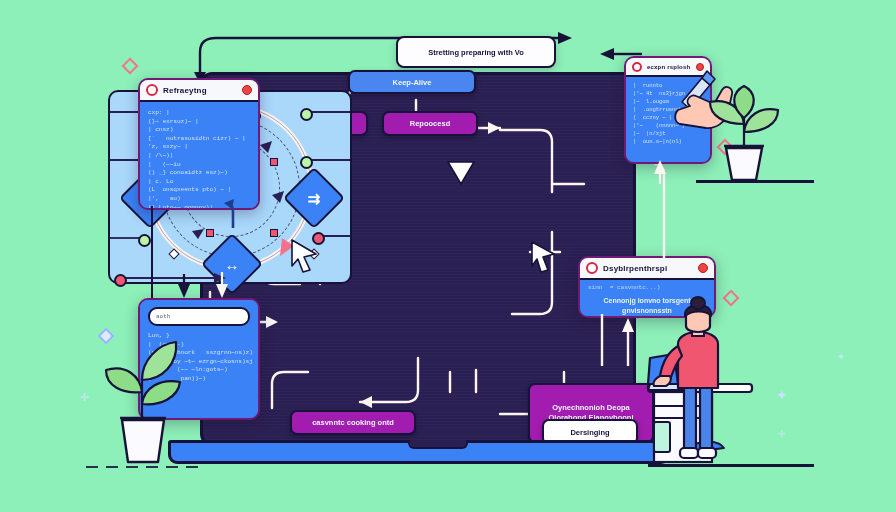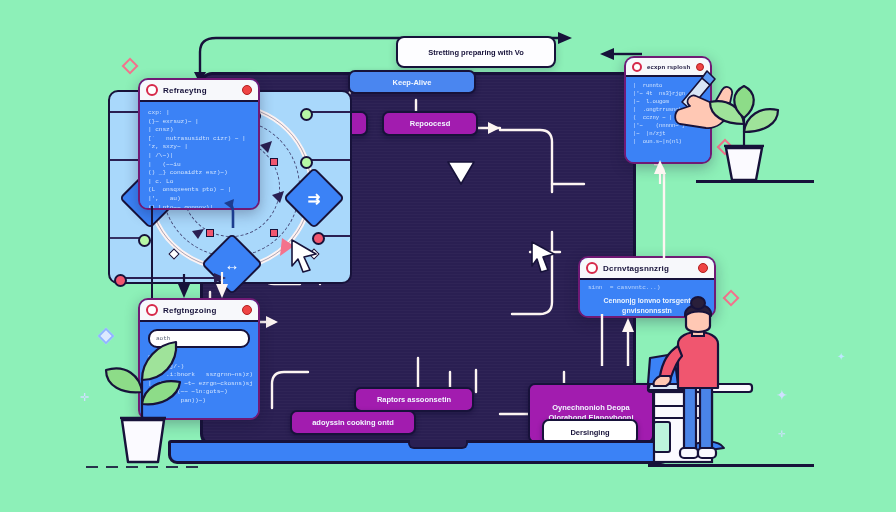--- a/index.html
+++ b/index.html
@@ -191,26 +191,23 @@
   </div>
 
   <div class="pill" style="left:382px;top:111px;width:80px;height:21px;">
     <span>Repoocesd</span>
   </div>
 
   <div class="pill" style="left:200px;top:219px;width:72px;height:21px;">
     <span>Danoing</span>
   </div>
 
-  <div class="pill" style="left:354px;top:387px;width:104px;height:21px;">
-    <span>Raptors assoonsetin</span>
-  </div>
 
   <div class="pill" style="left:290px;top:410px;width:110px;height:21px;">
-    <span>adoyssin cooking ontd</span>
+    <span>casvnntc cooking ontd</span>
   </div>
 
   <div class="pill" style="left:528px;top:383px;width:110px;height:56px;line-height:10px;white-space:normal;">
     <span style="display:block;padding:0 2px;">Oynechnonioh Deopa Olorabond Elanoybooni</span>
   </div>
 
   <div class="pill light" style="left:542px;top:419px;width:80px;height:22px;align-items:center;">
     <span>Dersinging</span>
   </div>
 
@@ -321,25 +318,20 @@
   <svg class="abs" style="left:146px;top:206px;" width="20" height="180">
     <path d="M6,0 L6,162" fill="none" stroke="#17123a" stroke-width="2"></path>
     <polygon points="6,172 0,158 12,158" fill="#17123a"></polygon>
   </svg>
   <svg class="abs" style="left:224px;top:200px;" width="18" height="30">
     <path d="M9,28 L9,12 Q9,4 4,4" fill="none" stroke="#1d3d8f" stroke-width="2.6"></path>
     <polygon points="0,3 10,-1 8,9" fill="#1d3d8f"></polygon>
   </svg>
 
   <div class="win" style="left:138px;top:298px;width:118px;height:118px;">
-    <div class="win-bar">
-      <span class="dot hollow"></span>
-      <span class="win-title">Refgtngzoing</span>
-      <span class="dot red"></span>
-    </div>
     <div class="win-body" style="height:calc(100% - 20px);">
       <div class="search-pill">
         <span>aoth</span>
       </div>
       <div class="code-txt">Lun, }
 |  (cnj/·)
 (nn  .i:bnork   sszgrnn~ns)z)
 |  (itkoy ~t~ ezrgn~ckosns)sj
 |       (~~ ~ln:gots~)
 |        pan))~)</div>
@@ -351,21 +343,21 @@
   </svg>
   <svg class="abs" style="left:214px;top:272px;" width="16" height="28">
     <path d="M8,0 L8,16" fill="none" stroke="#fdf5f2" stroke-width="2.2"></path>
     <polygon points="8,26 2,12 14,12" fill="#fdf5f2"></polygon>
   </svg>
 
 
   <div class="win" style="left:578px;top:256px;width:134px;height:58px;">
     <div class="win-bar">
       <span class="dot hollow"></span>
-      <span class="win-title">Dcrnvtagsnnzrig</span>
+      <span class="win-title">Dsyblrpenthrspi</span>
       <span class="dot red"></span>
     </div>
     <div class="win-body" style="height:calc(100% - 20px);padding:4px 8px;">
       <div class="code-txt" style="opacity:.8;">sinn  = casvnntc...)</div>
       <div class="note-txt" style="white-space:pre-line;margin-top:3px;">Cennonjg   lonvno  torsgent
 gnvisnonnsstn</div>
     </div>
   </div>
   <svg class="abs" style="left:596px;top:314px;" width="60" height="54">
     <g fill="none" stroke="#fdf5f2" stroke-width="2.4">

